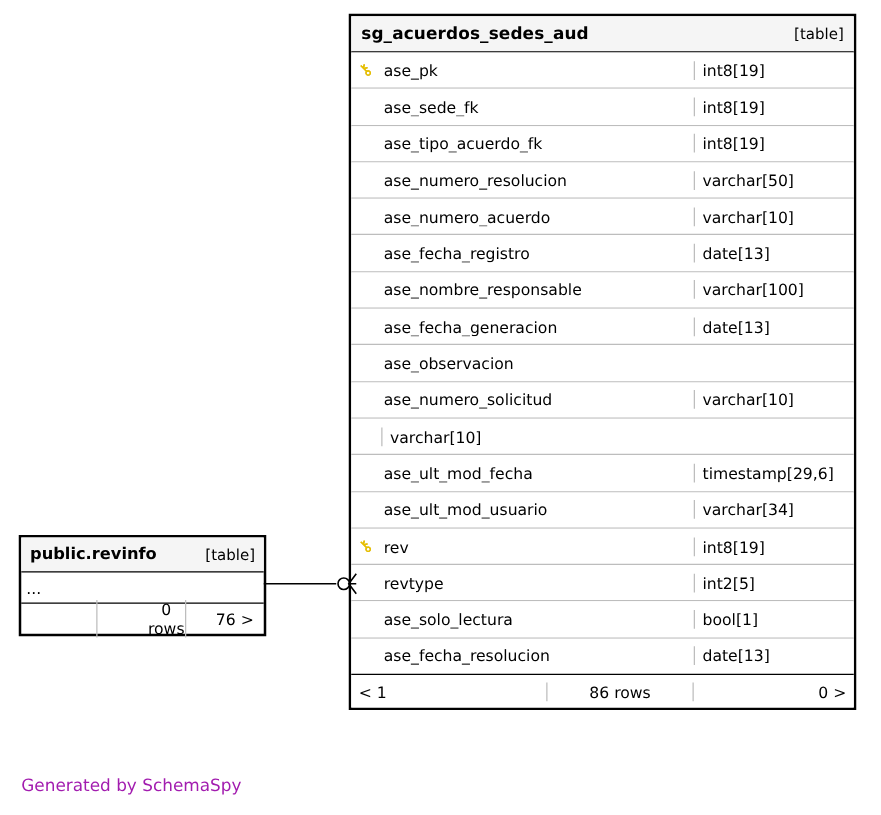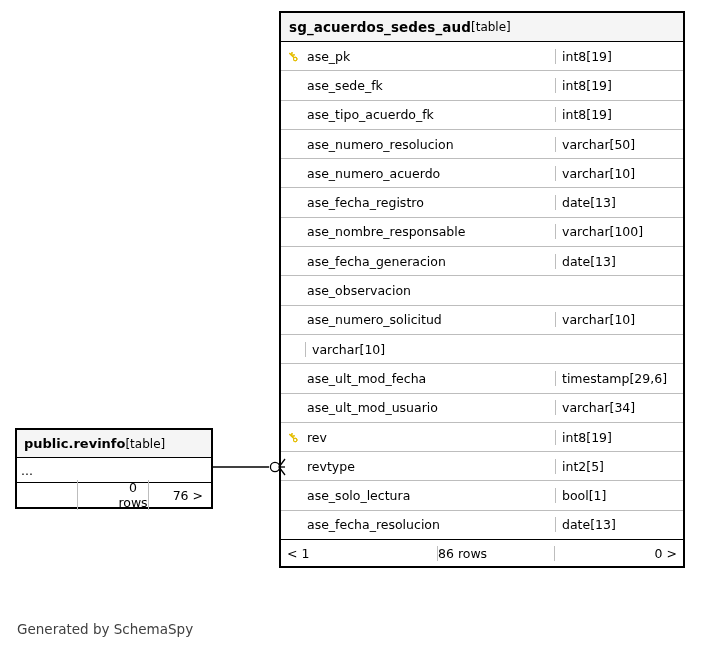--- a/index.html
+++ b/index.html
@@ -21,20 +21,21 @@
     position: absolute;
     left: 279px;
     top: 11px;
     width: 406px;
     border: 2px solid #000000;
     background: #ffffff;
     box-sizing: border-box;
   }
   #main-table .title-row {
     display: flex;
+    justify-content: space-between;
     align-items: center;
     background: #f5f5f5;
     padding: 6px 8px;
     border-bottom: 1px solid #000000;
     box-sizing: border-box;
     height: 29px;
   }
   #main-table .title-name {
     font-weight: bold;
     font-size: 13.5px;
@@ -96,20 +97,21 @@
     background: #ffffff;
   }
   #main-table .footer-left {
     width: 128px;
     min-width: 128px;
     padding-left: 6px;
     box-sizing: border-box;
   }
   #main-table .footer-mid {
     flex: 1;
+    text-align: center;
     border-left: 1px solid #bdbdbd;
     border-right: 1px solid #bdbdbd;
     box-sizing: border-box;
     margin-left: 28px;
   }
   #main-table .footer-right {
     width: 128px;
     min-width: 128px;
     text-align: right;
     padding-right: 6px;
@@ -121,20 +123,21 @@
     position: absolute;
     left: 15px;
     top: 428px;
     width: 198px;
     border: 2px solid #000000;
     background: #ffffff;
     box-sizing: border-box;
   }
   #rev-table .title-row {
     display: flex;
+    justify-content: space-between;
     align-items: center;
     background: #f5f5f5;
     padding: 5px 7px;
     border-bottom: 1px solid #000000;
     box-sizing: border-box;
     height: 28px;
   }
   #rev-table .title-name {
     font-weight: bold;
     font-size: 13px;
@@ -188,21 +191,21 @@
     height: 45px;
     pointer-events: none;
   }
 
   
   #caption {
     position: absolute;
     left: 17px;
     top: 621px;
     font-size: 13.5px;
-    color: #404040;
+    color: #a21caf;
     text-align: center;
   }
 </style>
 </head>
 <body>
 
 <div id="main-table">
   <div class="title-row">
     <span class="title-name">sg_acuerdos_sedes_aud</span>
     <span class="title-tag">[table]</span>

